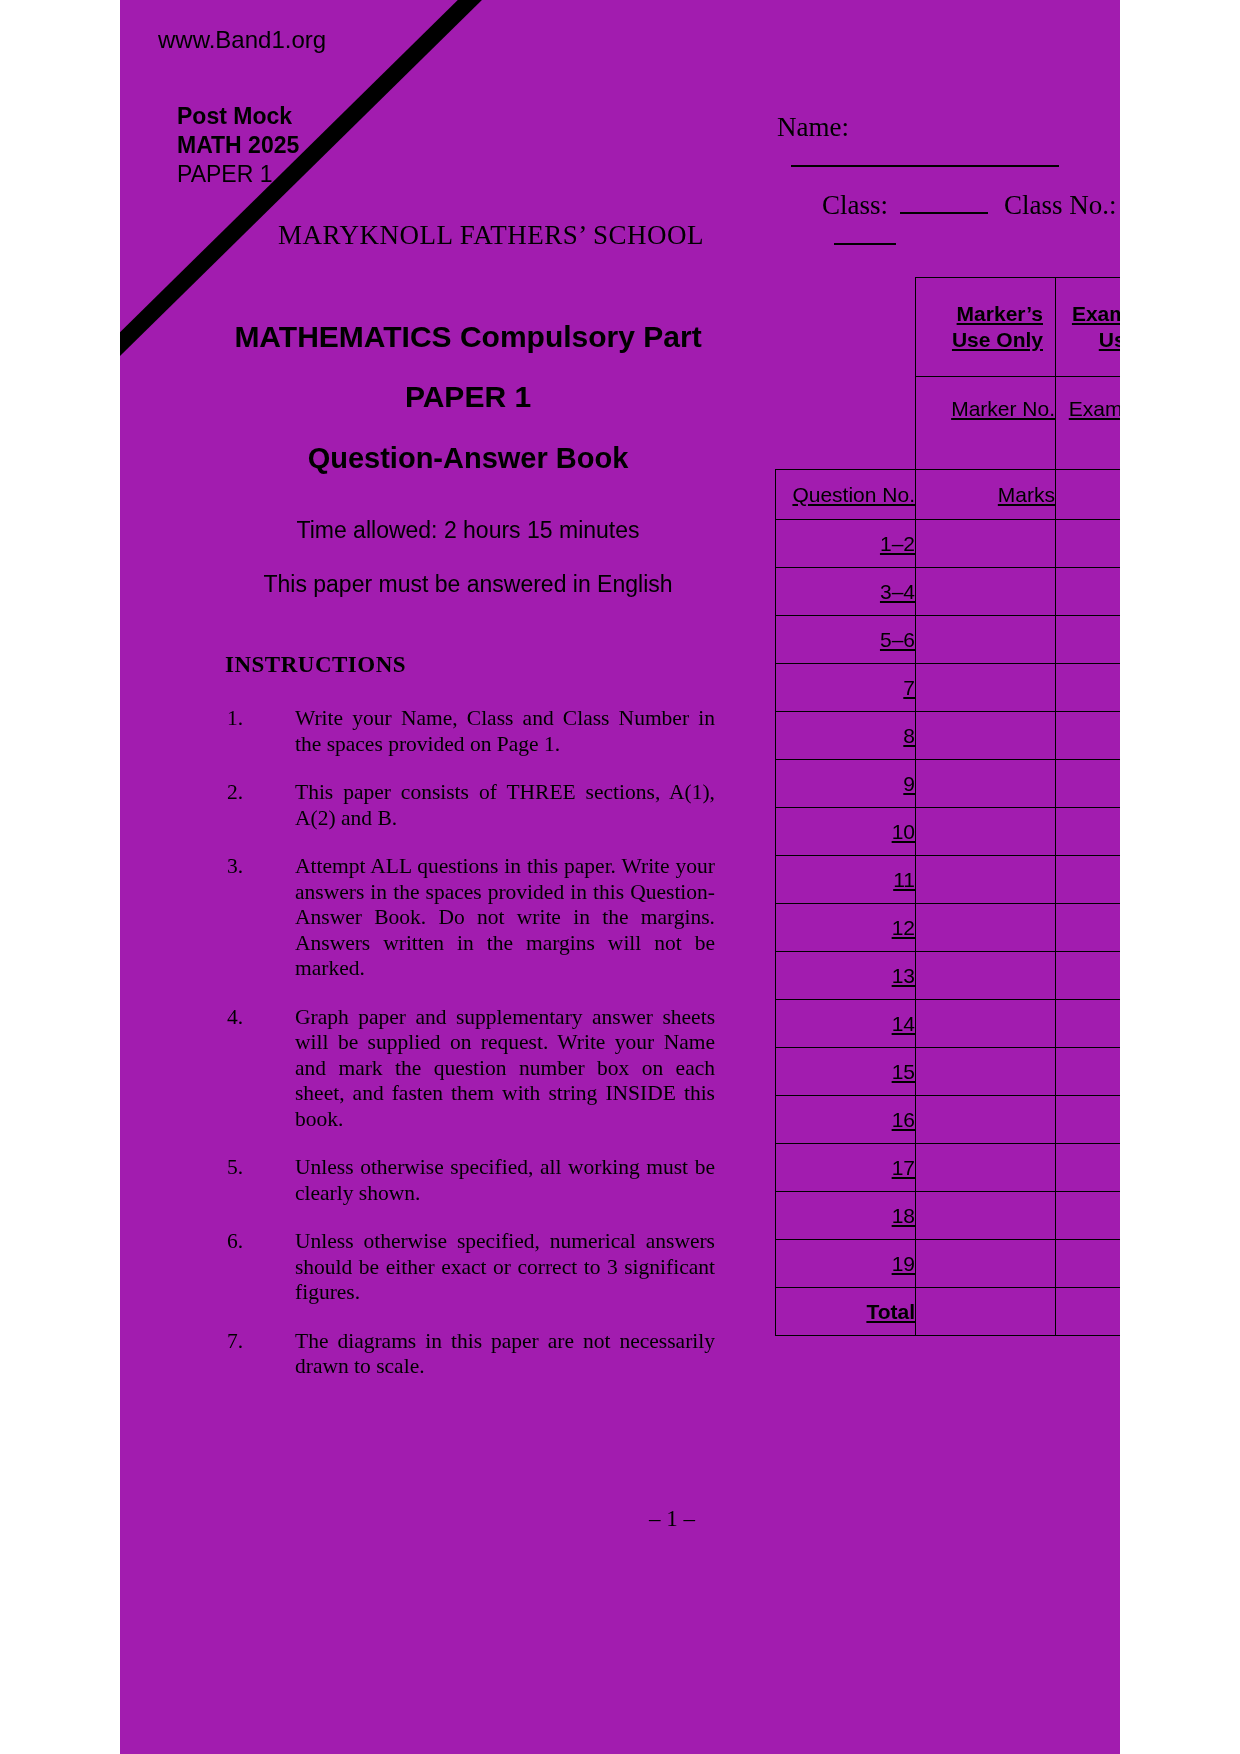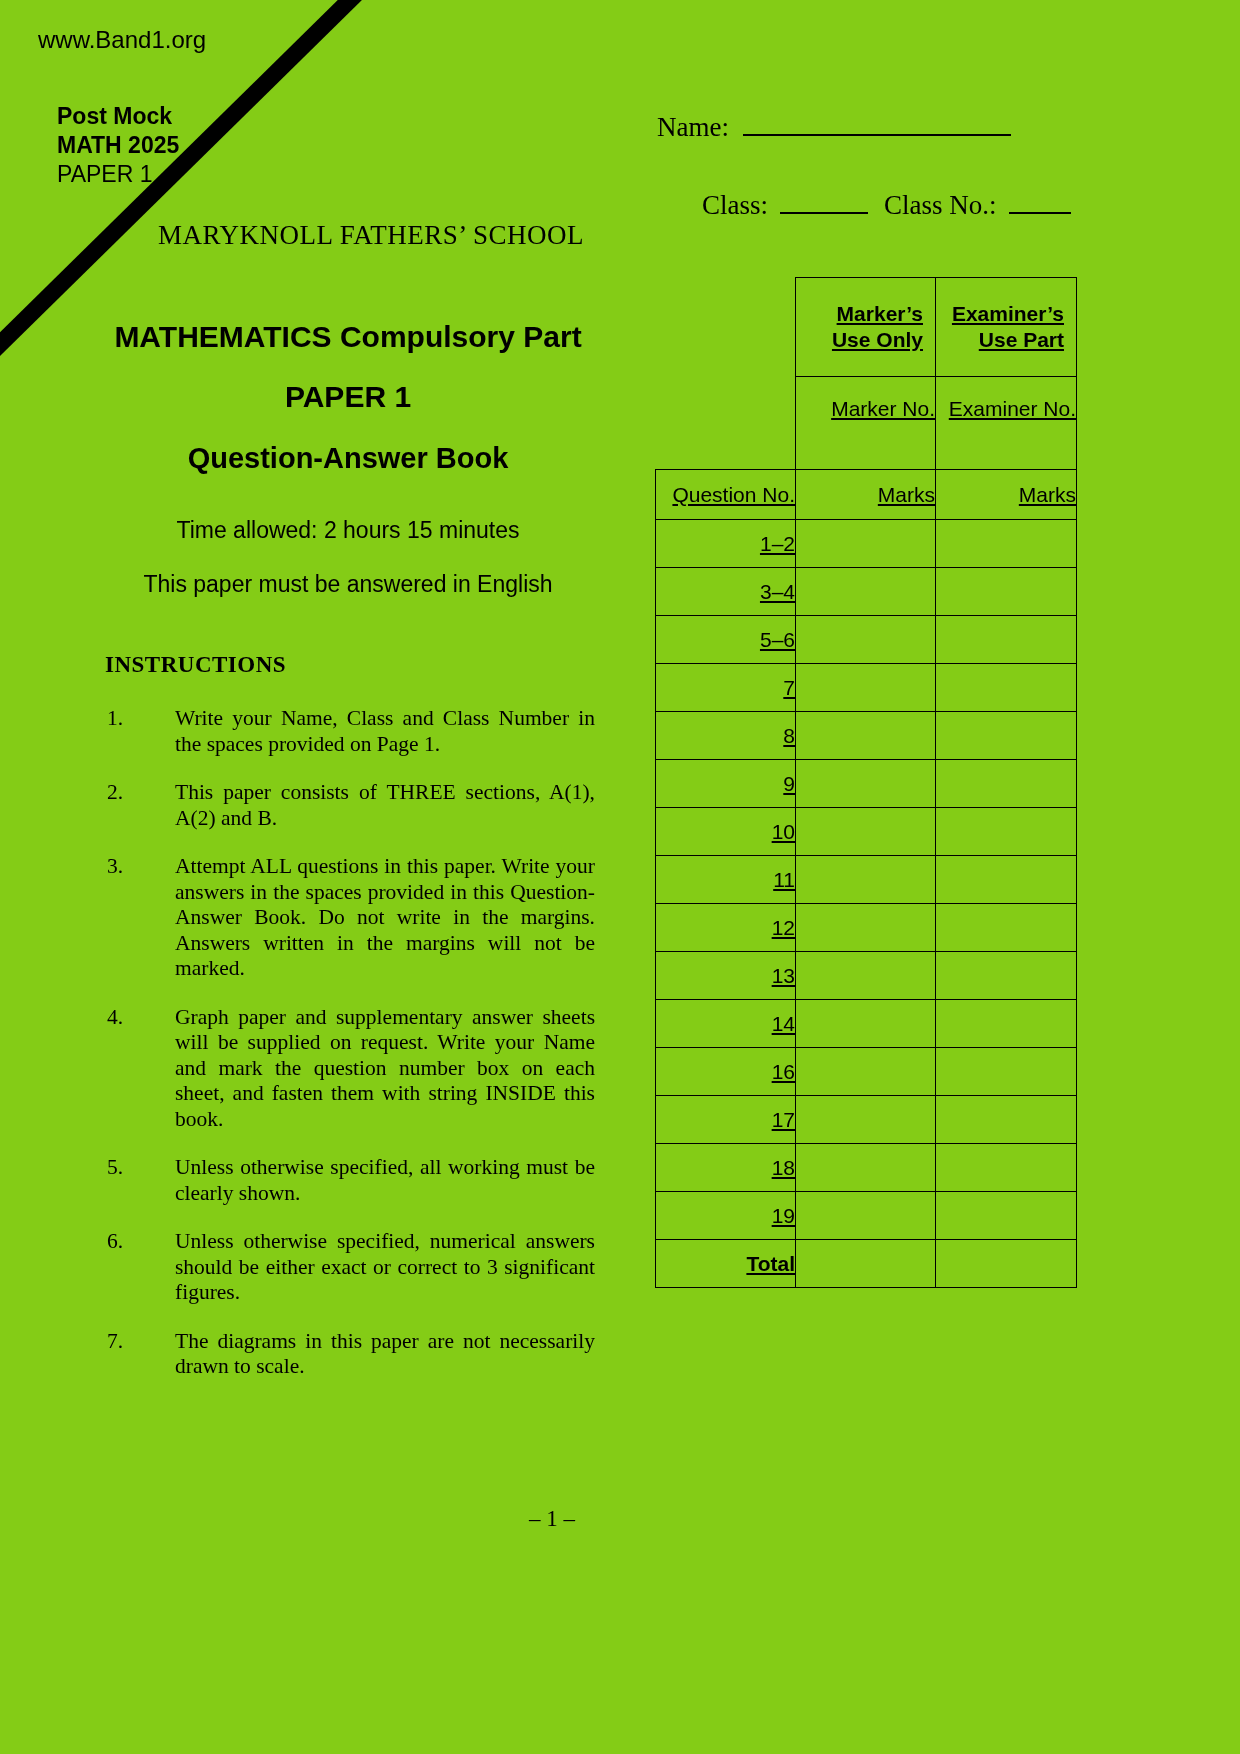--- a/index.html
+++ b/index.html
@@ -1,19 +1,19 @@
 <!DOCTYPE html>
 <html><head>
 <meta charset="utf-8">
 <style>
   * { margin:0; padding:0; box-sizing:border-box; }
   html,body { background:#ffffff; }
   .page {
-    position:relative; width:1240px; height:1754px; margin:0 auto;
-    background:#84cc16; color:#000; overflow:hidden;
+    position:relative; width:1000px; height:1754px; margin:0 auto;
+    background:#a21caf; color:#000; overflow:hidden;
     font-family:"Liberation Serif", serif;
   }
   .sans { font-family:"Liberation Sans", sans-serif; }
   .bold { font-weight:bold; }
   .regular { font-weight:normal; }
 
   .diag { position:absolute; left:0; top:0; }
 
   .watermark { position:absolute; left:38px; top:26px; font-size:24px; }
 
@@ -192,20 +192,25 @@
       <td>13</td>
       <td></td>
       <td></td>
     </tr>
     <tr>
       <td>14</td>
       <td></td>
       <td></td>
     </tr>
     <tr>
+      <td>15</td>
+      <td></td>
+      <td></td>
+    </tr>
+    <tr>
       <td>16</td>
       <td></td>
       <td></td>
     </tr>
     <tr>
       <td>17</td>
       <td></td>
       <td></td>
     </tr>
     <tr>

